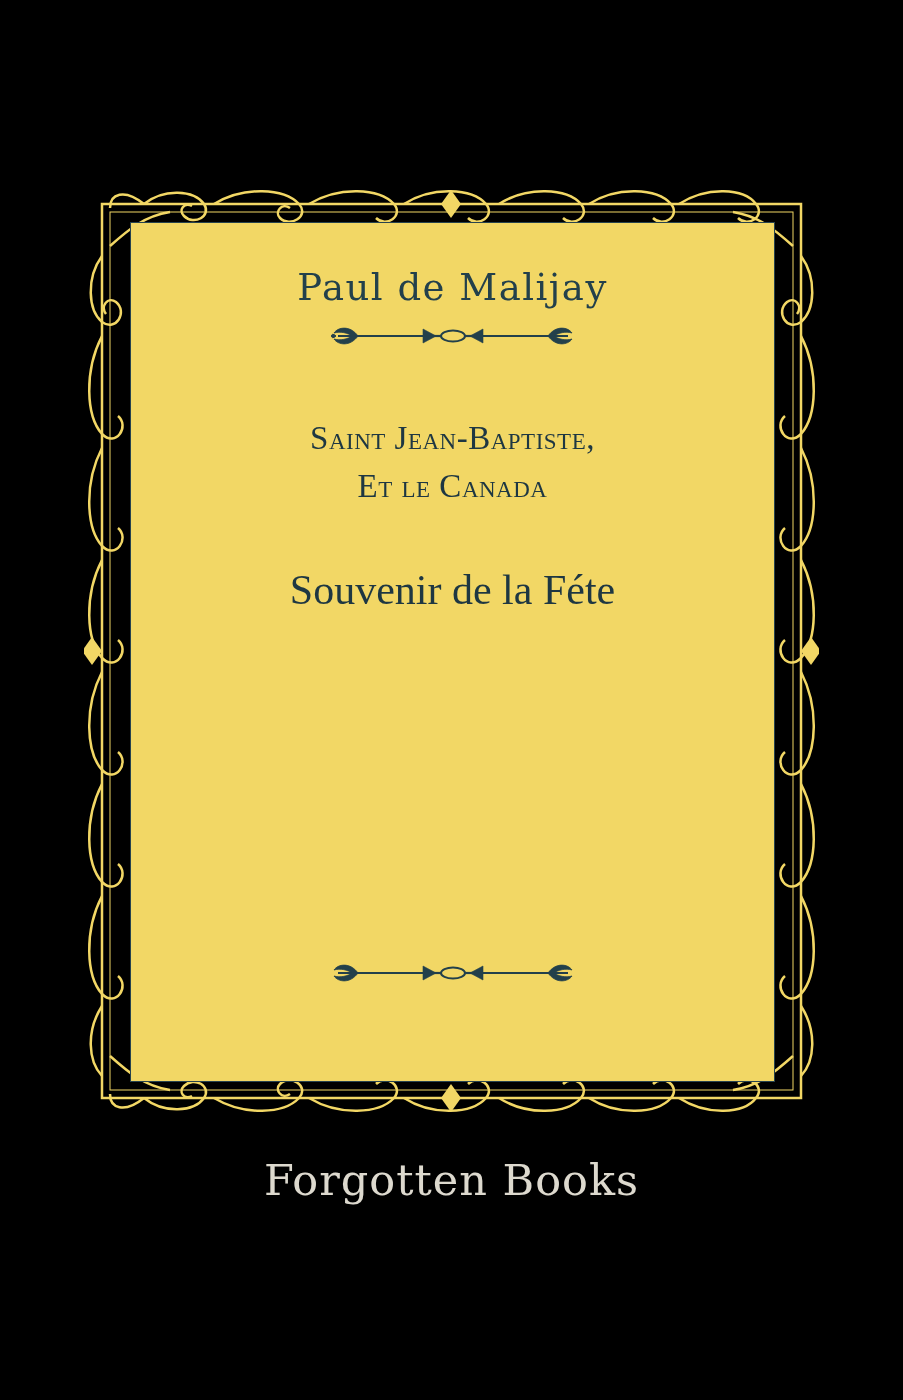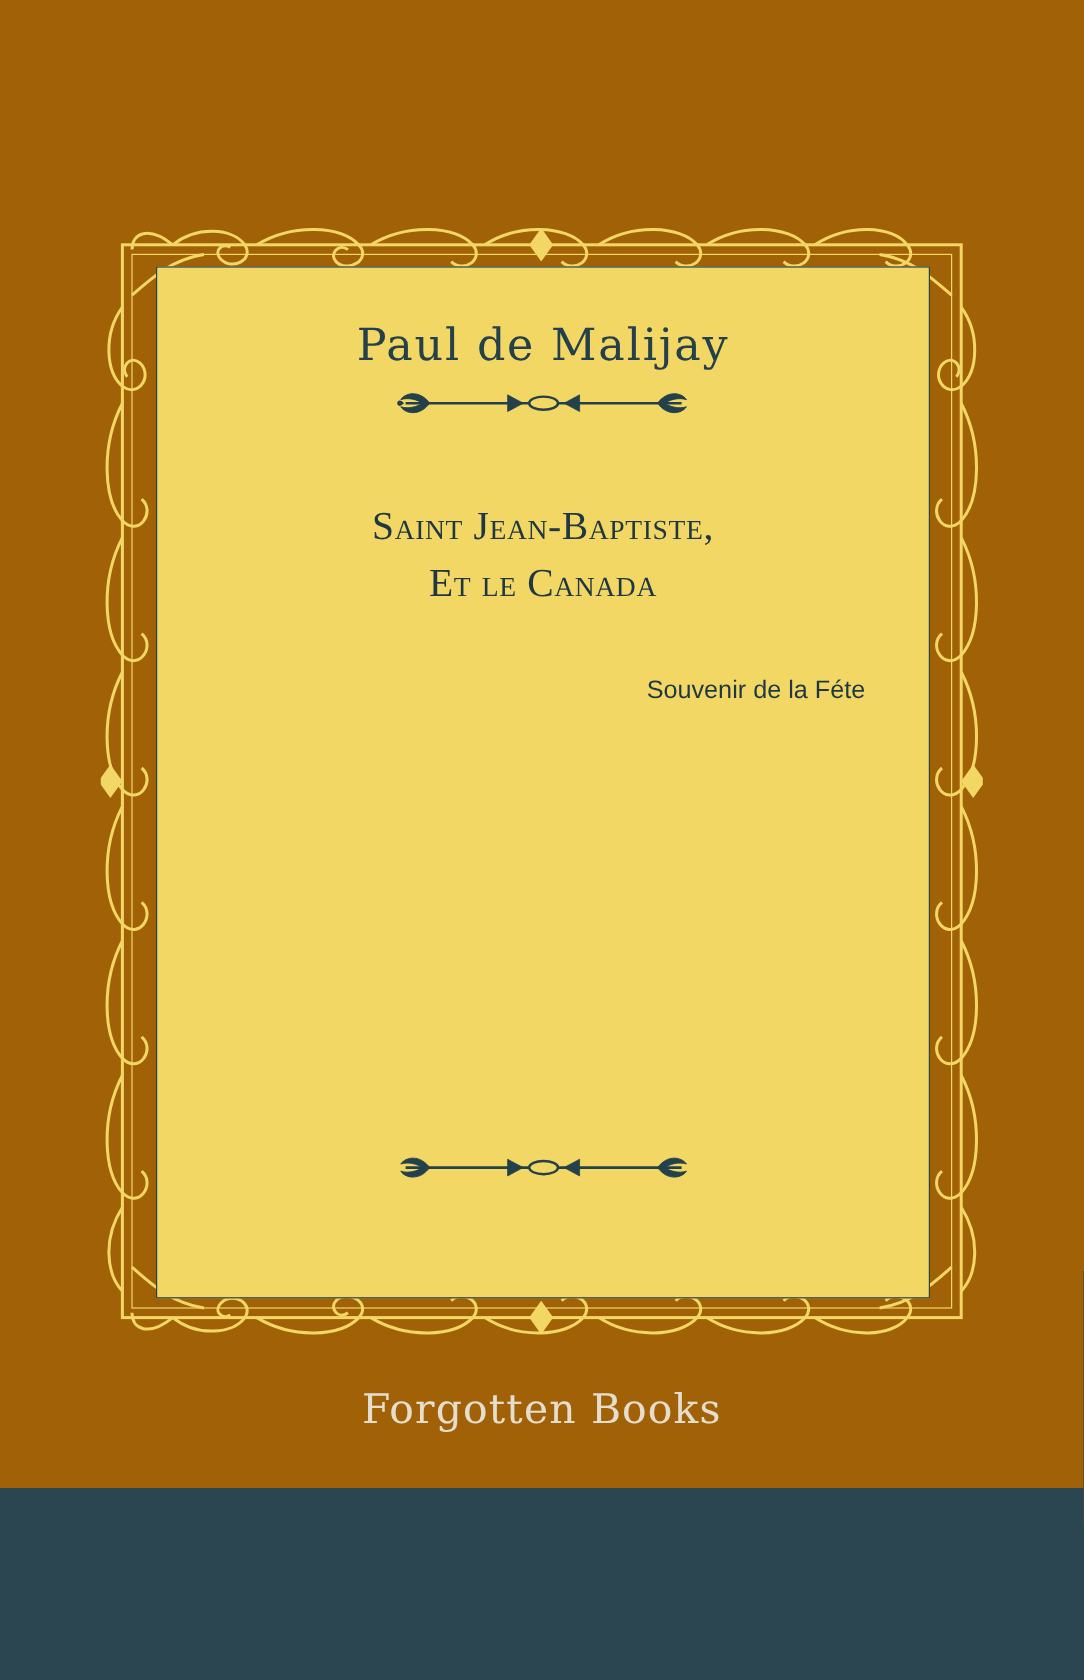--- a/index.html
+++ b/index.html
@@ -9,22 +9,22 @@
   }
   body {
     width: 903px;
     height: 1400px;
     overflow: hidden;
     font-family: "Liberation Serif", serif;
   }
   .cover {
     position: relative;
     width: 903px;
-    height: 1240px;
-    background: #a16207;
+    height: 1400px;
+    background: #000000;
   }
   
   .frame {
     position: absolute;
     left: 84px;
     top: 186px;
     width: 735px;
     height: 930px;
   }
   
@@ -90,45 +90,44 @@
   .title .line {
     display: block;
   }
   
   .title .line {
     font-variant: small-caps;
     text-transform: none;
   }
   .subtitle {
     margin: 48px 0 0 0;
-    font-family: Liberation Sans, sans-serif;
-    font-size: 21px;
+    font-family: Liberation Serif, serif;
+    font-size: 42px;
     line-height: 1.5;
     color: #1e3742;
-    text-align: right;
   }
   .subtitle .line { display: block; }
 
   .bottom-divider {
     position: absolute;
     left: 50%;
     transform: translateX(-50%);
     bottom: 96px;
     width: 250px;
     height: 26px;
   }
   .publisher {
     position: absolute;
     left: 0;
     right: 0;
     top: 1155px;
     text-align: center;
     color: #e9e5da;
     font-family: "DejaVu Serif", serif;
-    font-size: 34px;
+    font-size: 43px;
     letter-spacing: 1px;
     opacity: 0.95;
   }
   .publisher span {
     font-family: "DejaVu Serif", serif;
   }
 </style>
 </head>
 <body>
 

